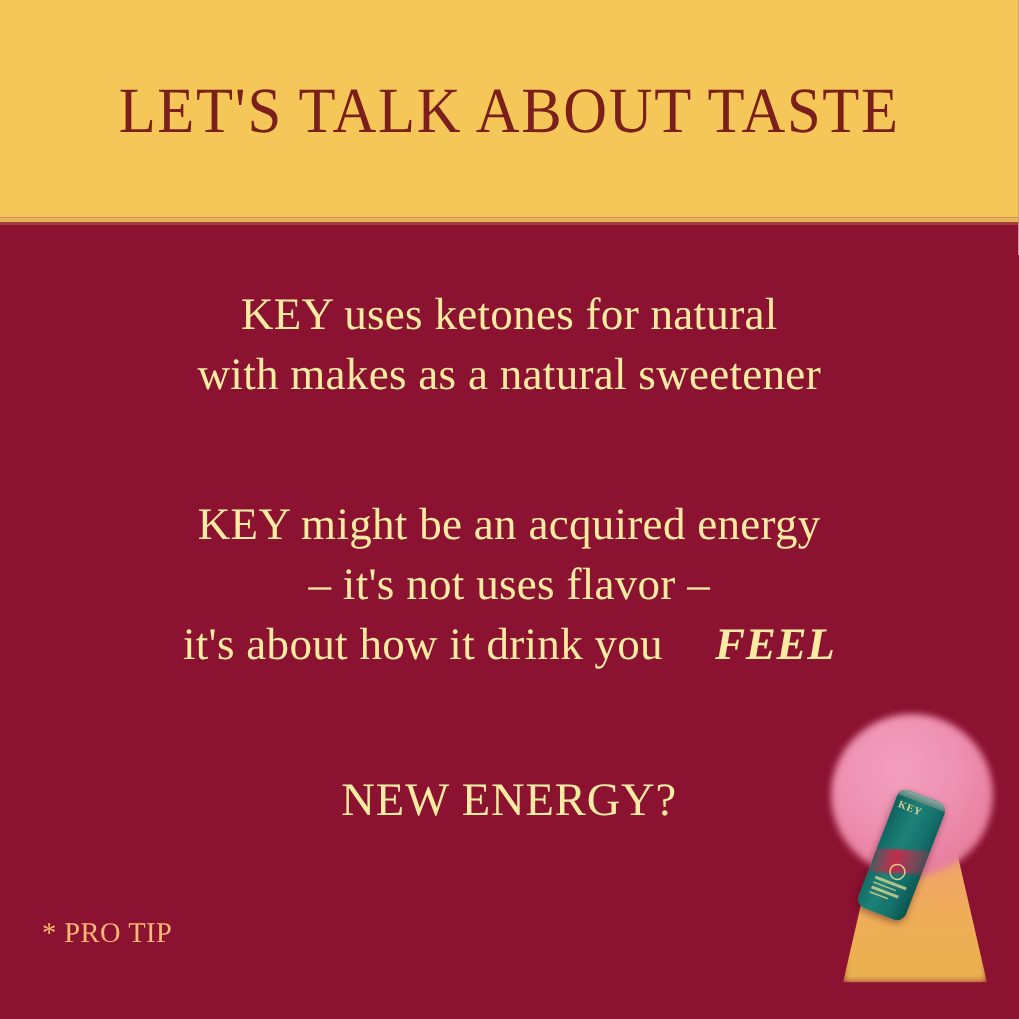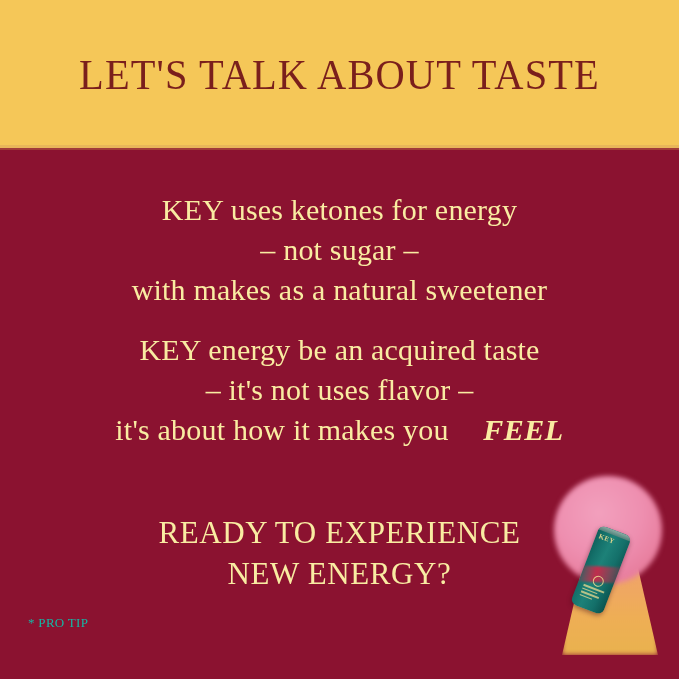--- a/index.html
+++ b/index.html
@@ -94,23 +94,23 @@
     font-weight: 400;
     letter-spacing: .6px;
   }
   #cta-block .line { display: block; white-space: nowrap; }
 
   
   #protip-block {
     position: absolute;
     left: 28px;
     top: 612px;
-    color: #14b8a6;
+    color: #fdba74;
     text-align: left;
-    font-size: 13px;
+    font-size: 19px;
     line-height: 22px;
     letter-spacing: .3px;
   }
   #protip-label { display: block; font-weight: 500; }
   #protip-text  { display: block; font-weight: 400; }
 
   
   #keyhole {
     position: absolute;
     left: 540px;
@@ -241,33 +241,31 @@
 <body>
 
 <div id="poster">
 
   <div id="header-band"></div>
   <div id="header-rule"></div>
   <div id="header-rule-dark"></div>
   <div id="header-title">LET'S TALK ABOUT TASTE</div>
 
   <div class="body-block" id="paragraph-1">
-    <span class="line">KEY uses ketones for energy</span>
-    <span class="line">– not sugar –</span>
+    <span class="line">KEY uses ketones for natural</span>
     <span class="line">with makes as a natural sweetener</span>
   </div>
 
   <div class="body-block" id="paragraph-2">
-    <span class="line">KEY energy be an acquired taste</span>
+    <span class="line">KEY might be an acquired energy</span>
     <span class="line">– it's not uses flavor –</span>
-    <span class="line"><span>it's about how it makes you </span><span class="emph">FEEL</span></span>
+    <span class="line"><span>it's about how it drink you </span><span class="emph">FEEL</span></span>
   </div>
 
   <div id="cta-block">
-    <span class="line">READY TO EXPERIENCE</span>
     <span class="line">NEW ENERGY?</span>
   </div>
 
   <div id="protip-block">
     <span id="protip-label">* PRO TIP</span>
   </div>
 
   <div id="keyhole">
     <div id="keyhole-flare"></div>
     <div id="keyhole-circle"></div>

